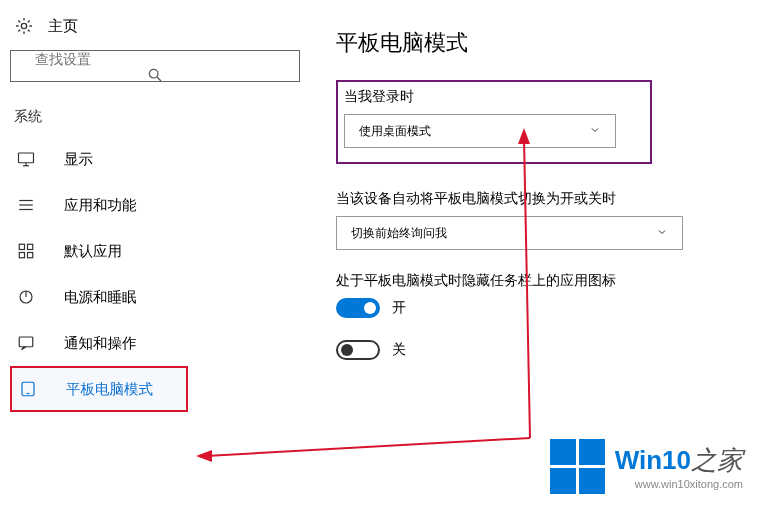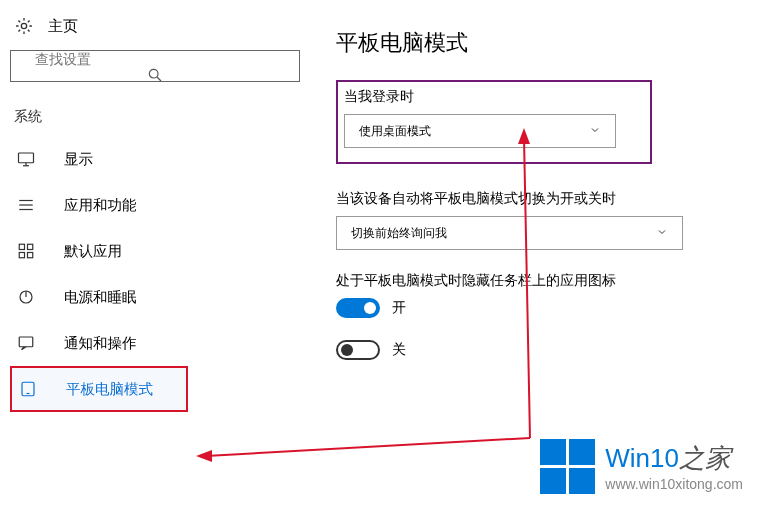--- a/index.html
+++ b/index.html
@@ -112,22 +112,22 @@
   position: absolute;
   right: 22px;
   bottom: 14px;
   display: flex;
   align-items: center;
   gap: 10px;
 }
 .winlogo { display: grid; grid-template-columns: 26px 26px; grid-template-rows: 26px 26px; gap: 3px; }
 .winlogo div { background: #0078d7; }
 .wtext .big { font-size: 26px; color: #555; font-style: italic; font-weight: 400; }
-.wtext .big .b { color: #0078d7; font-weight: 400; font-style: normal;}
-.wtext .small { font-size: 14px; color: #888; text-align: right; }
+.wtext .big .b { color: #0078d7; font-weight: 700; font-style: normal;}
+.wtext .small { font-size: 11px; color: #888; text-align: right; }
 .annot { position: absolute; pointer-events: none; }
 .arrow-line { stroke: #d8142c; stroke-width: 2; fill: none; }
 .arrow-head { fill: #d8142c; }
 svg.icon-svg { display: block; }
 </style>
 </head>
 <body>
 
 <div class="layout">
   <div class="sidebar">

